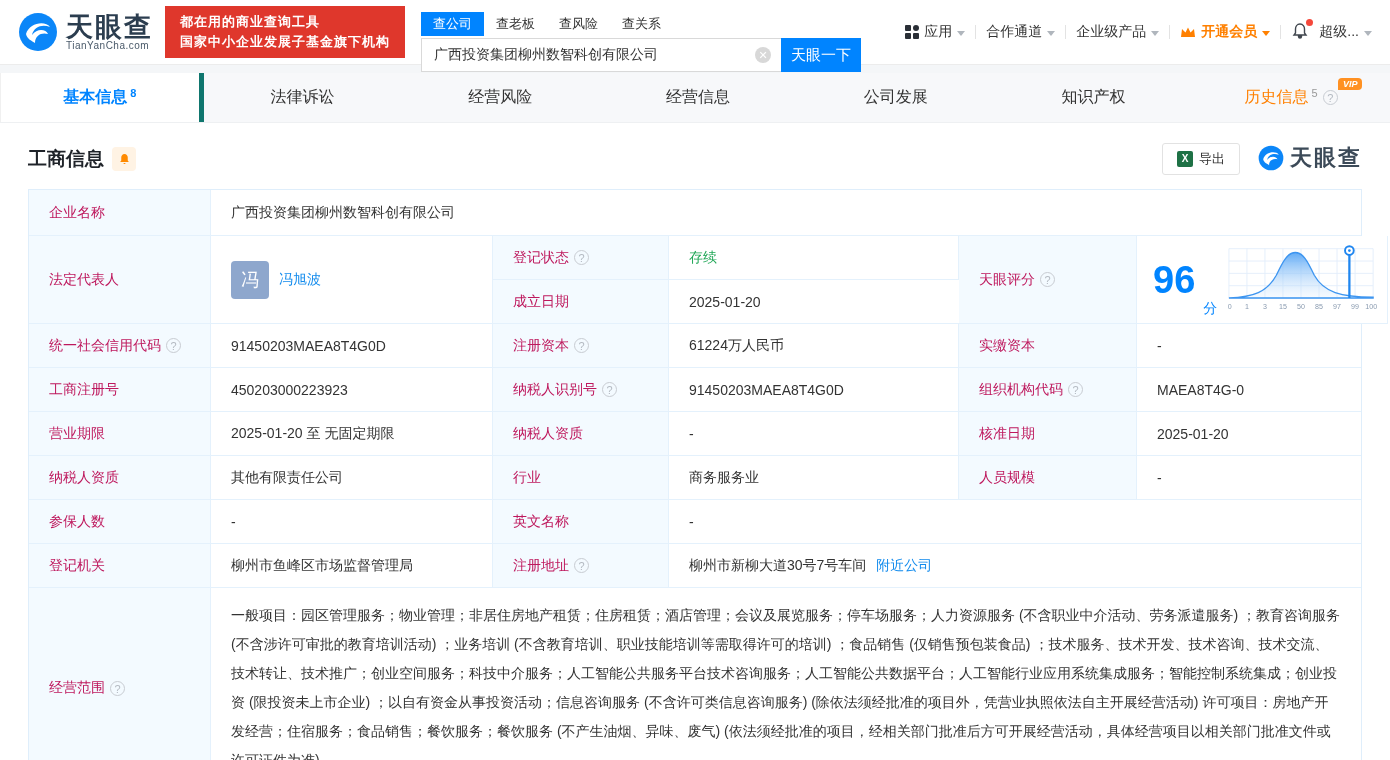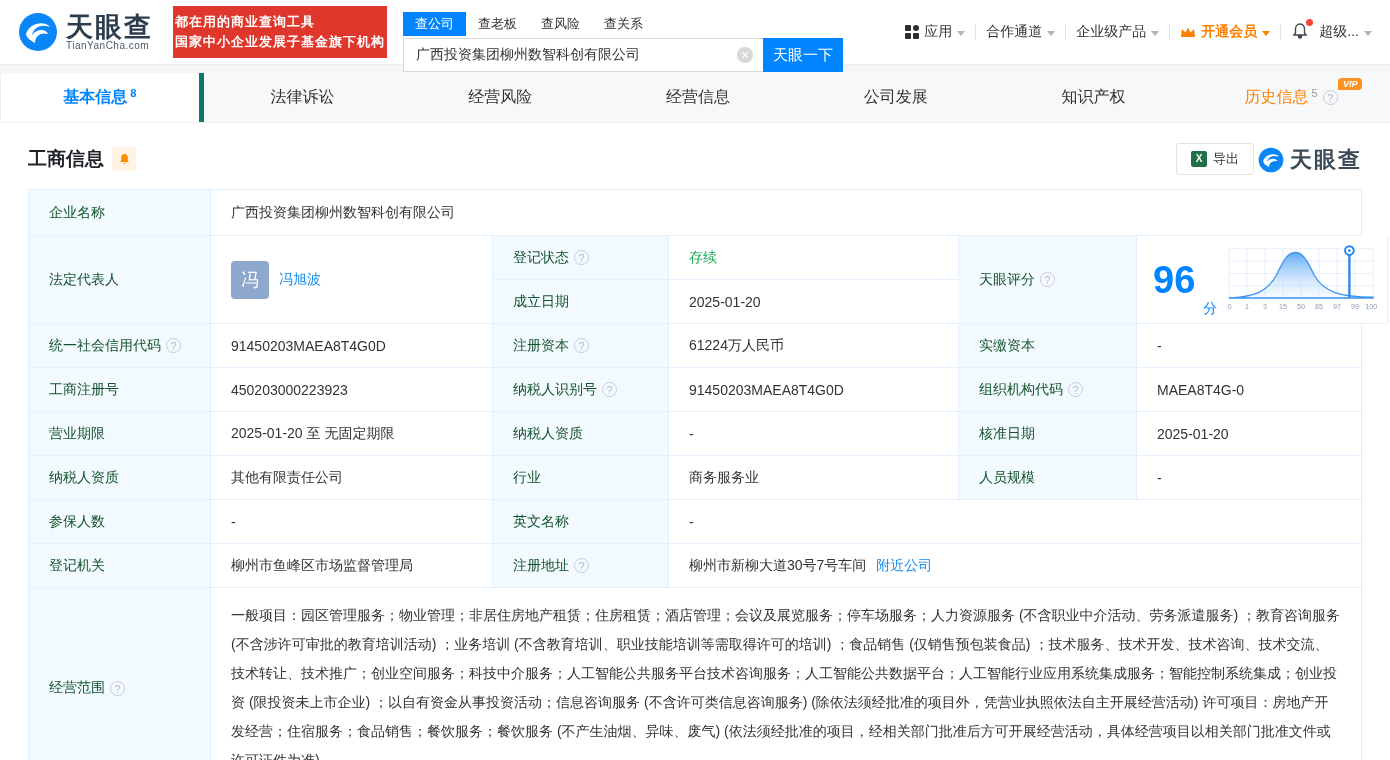--- a/index.html
+++ b/index.html
@@ -5,21 +5,21 @@
   * { margin:0; padding:0; box-sizing:border-box; }
   html,body { width:1390px; background:#fff; font-family:"Liberation Sans","DejaVu Sans",sans-serif; color:#333; }
 
   
   .header { height:64px; display:flex; align-items:center; padding:0 18px; background:#fff; }
   .logo { display:flex; align-items:center; gap:8px; }
   .logo-swirl { width:40px; height:40px; flex:none; }
   .logo-texts { display:flex; flex-direction:column; line-height:1; }
   .logo-cn { font-size:27px; font-weight:bold; color:#2b3d4f; letter-spacing:2px; }
   .logo-en { font-size:10px; color:#4a5a6a; margin-top:0; letter-spacing:.5px; }
-  .promo { margin-left:20px; background:#df372c; color:#fff; font-size:13px; font-weight:bold; padding:6px 2px; line-height:1.55; letter-spacing:1px; }
+  .promo { margin-left:12px; background:#df372c; color:#fff; font-size:13px; font-weight:bold; padding:6px 15px; line-height:1.55; letter-spacing:1px; }
   .search-area { margin-left:16px; width:440px;margin-top:20px; }
   .search-tabs { display:flex; font-size:13px; color:#333; }
   .search-tab { padding:3px 12px; cursor:pointer; }
   .search-tab.active { background:#0084ff; color:#fff; }
   .search-row { display:flex; margin-top:2px; }
   .search-box { position:relative; flex:1; }
   .search-box input { width:100%; height:34px; border:1px solid #d9d9d9; border-right:none; padding:0 34px 0 12px; font-size:14px; color:#333; outline:none; font-family:inherit; }
   .clear-btn { position:absolute; right:10px; top:9px; width:16px; height:16px; border-radius:50%; background:#d8d8d8; color:#fff; font-size:11px; line-height:16px; text-align:center; cursor:pointer; }
   .clear-btn::after { content:"✕"; }
   .search-btn { width:80px; height:34px; background:#0084ff; color:#fff; border:none; font-size:15px; cursor:pointer; font-family:inherit; }
@@ -45,33 +45,33 @@
   .tab-history { color:#ff8000; }
   .tab-history .sup-count { color:#999; }
   .vip-badge { position:absolute; top:5px; margin-left:118px; background:#ff9122; color:#fff; font-size:9px; font-style:italic; font-weight:bold; padding:1px 5px; border-radius:4px 4px 4px 0; }
   .qmark { display:inline-block; width:15px; height:15px; border-radius:50%; border:1px solid #c8ccd2; color:#b4bac2; font-size:11px; line-height:14px; text-align:center; margin-left:5px; cursor:pointer; flex:none; }
   .qmark::after { content:"?"; }
 
   
   .section-head { display:flex; align-items:center; padding:20px 28px 14px; }
   .section-title { font-size:19px; font-weight:bold; color:#1f2329; }
   .bell-badge { width:24px; height:24px; margin-left:8px; background:#fff3e4; border-radius:4px; display:flex; align-items:center; justify-content:center; cursor:pointer; }
-  .head-right { margin-left:auto; display:flex; align-items:flex-end; gap:4px; }
+  .head-right { margin-left:auto; display:flex; align-items:flex-start; gap:18px; }
   .export-btn { display:flex; align-items:center; gap:6px; height:32px; padding:0 14px; background:#fff; border:1px solid #e2e2e2; border-radius:3px; font-size:13px; color:#333; cursor:pointer; font-family:inherit; }
   .xls-icon { width:16px; height:16px; background:#1e7145; border-radius:2px; color:#fff; font-size:10px; font-weight:bold; line-height:16px; text-align:center; }
   .xls-icon::after { content:"X"; }
   .watermark { display:flex; align-items:center; gap:6px; }
   .watermark .logo-cn { font-size:22px; color:#3c4a58; }
 
   
   .table { margin:0 28px 10px; border:1px solid #dfeefb; font-size:14px; }
   .grid-row { display:grid; grid-template-columns:182px 282px 176px 290px 178px 1fr; }
   .cell { display:flex; align-items:center; padding:0 20px; border-bottom:1px solid #e4f1fc; border-right:1px solid #e4f1fc; min-height:44px; }
   .cell:last-child { border-right:none; }
-  .lbl { background:#f3faff; color:#14532d; }
+  .lbl { background:#f3faff; color:#be185d; }
   .val { background:#fff; color:#333; }
   .last-row .cell { border-bottom:none; }
   .r1 .cell { min-height:46px; }
   .r2 { grid-template-rows:44px 44px; }
   .span2r { grid-row:1 / 3; }
   .link { color:#128bed; cursor:pointer; text-decoration:none; }
   .green { color:#21a757; }
   .avatar { width:38px; height:38px; border-radius:4px; background:#8ea7cd; color:#fff; font-size:18px; display:flex; align-items:center; justify-content:center; margin-right:10px; flex:none; cursor:pointer; }
   .score-cell { gap:8px; padding:0 10px 0 16px; }
   .score-num { font-size:38px; font-weight:bold; color:#0084ff; line-height:1; }

